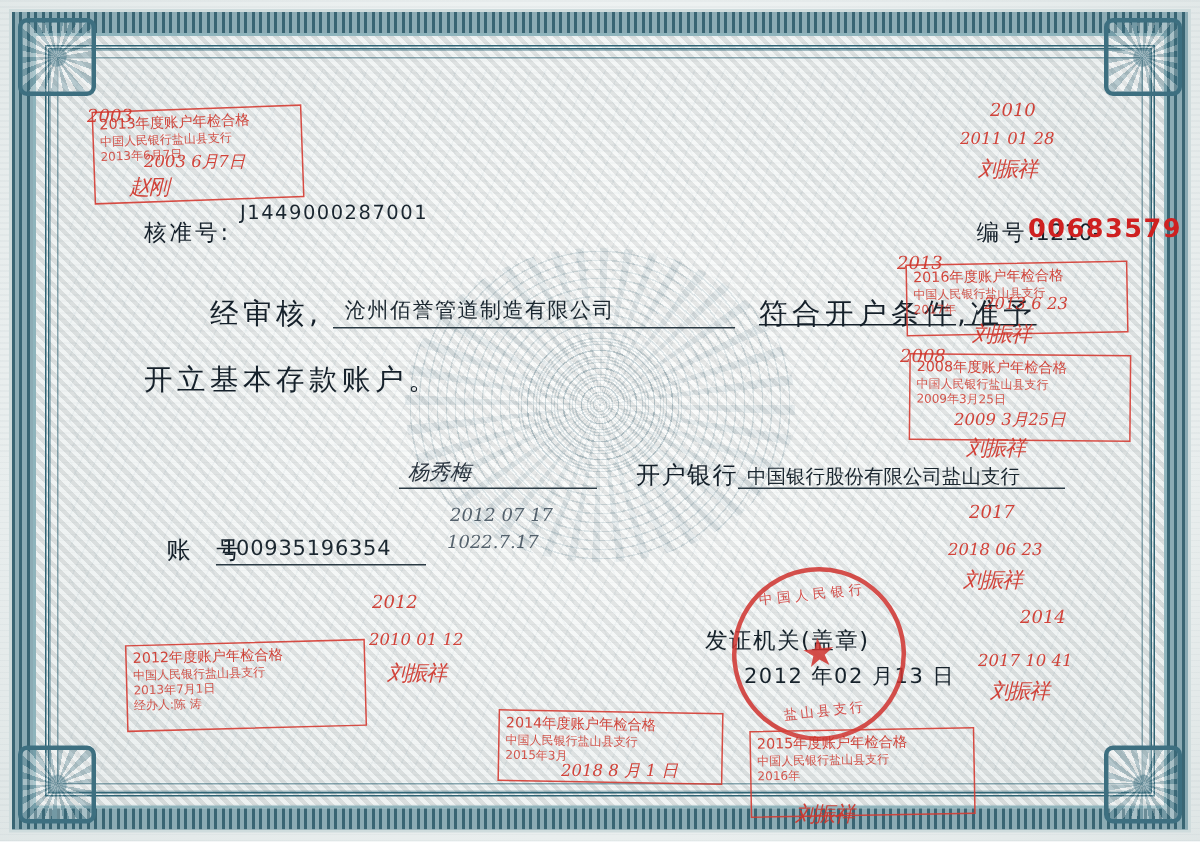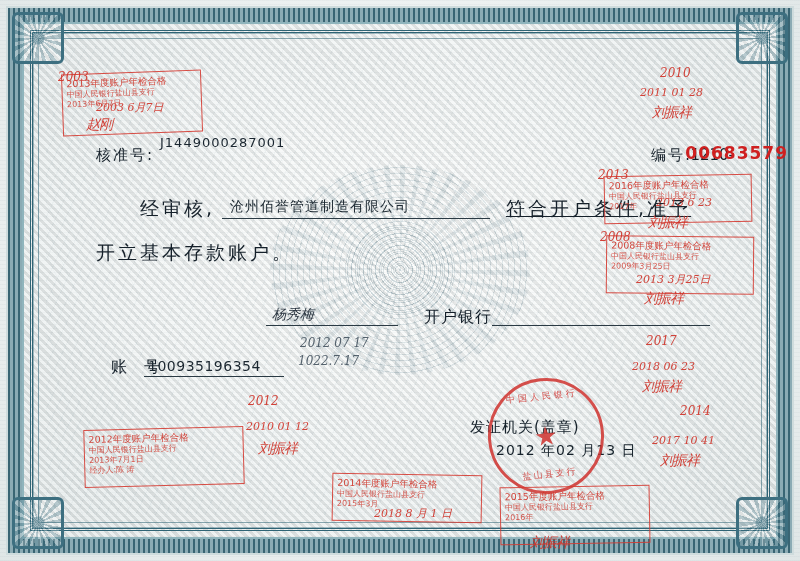--- a/index.html
+++ b/index.html
@@ -423,20 +423,21 @@
     <div class="line-1">经审核,</div>
     <div class="company-name">沧州佰誉管道制造有限公司</div>
     <div class="rule-company"></div>
     <div class="line-1b">符合开户条件,准予</div>
     <div class="line-2">开立基本存款账户。</div>
 
     <div class="legal-name handwrite">杨秀梅</div>
     <div class="rule-legal"></div>
 
     <div class="label-bank">开户银行</div>
+    <div class="bank-name">中国银行股份有限公司盐山支行</div>
     <div class="rule-bank"></div>
 
     <div class="label-account">账  号</div>
     <div class="account-no">100935196354</div>
     <div class="rule-account"></div>
 
     <div class="issuer-label">发证机关(盖章)</div>
     <div class="issue-date">2012 年02 月13 日</div>
   </div>
 
@@ -489,21 +490,21 @@
 
   <div class="ink" style="left:660px; top:66px; font-size:12px;">2010</div>
   <div class="ink small" style="left:640px; top:86px;">2011 01 28</div>
   <div class="ink sig" style="left:652px; top:104px;">刘振祥</div>
 
   <div class="ink" style="left:598px; top:168px; font-size:12px;">2013</div>
   <div class="ink small" style="left:640px; top:196px;margin-left:16px;">2013 6 23</div>
   <div class="ink sig" style="left:648px; top:214px;">刘振祥</div>
 
   <div class="ink" style="left:600px; top:230px; font-size:12px;">2008</div>
-  <div class="ink small" style="left:636px; top:272px;">2013  3月25日</div>
+  <div class="ink small" style="left:636px; top:272px;">2009  3月25日</div>
   <div class="ink sig" style="left:644px; top:290px;">刘振祥</div>
 
   <div class="ink" style="left:646px; top:334px; font-size:12px;">2017</div>
   <div class="ink small" style="left:632px; top:360px;">2018  06  23</div>
   <div class="ink sig" style="left:642px; top:378px;">刘振祥</div>
 
   <div class="ink" style="left:680px; top:404px; font-size:12px;">2014</div>
   <div class="ink small" style="left:652px; top:434px;text-align:center;">2017  10  41</div>
   <div class="ink sig" style="left:660px; top:452px;">刘振祥</div>
 

